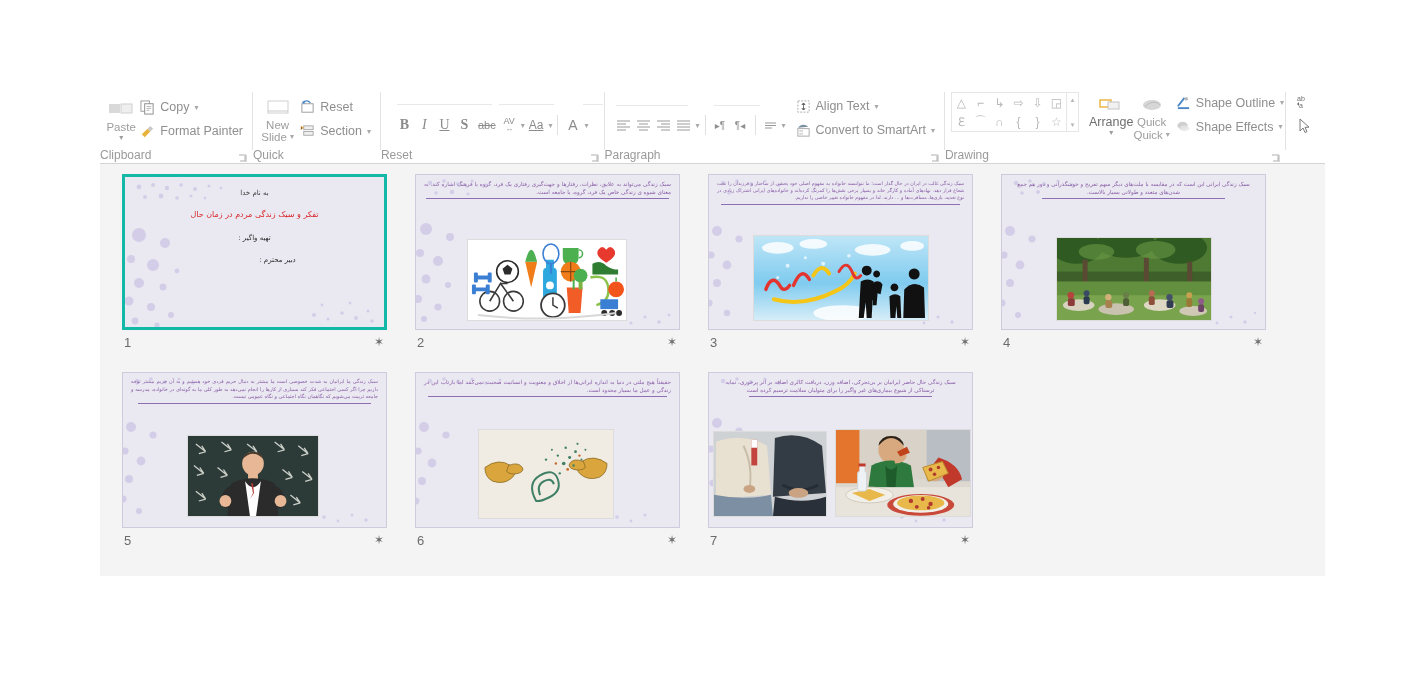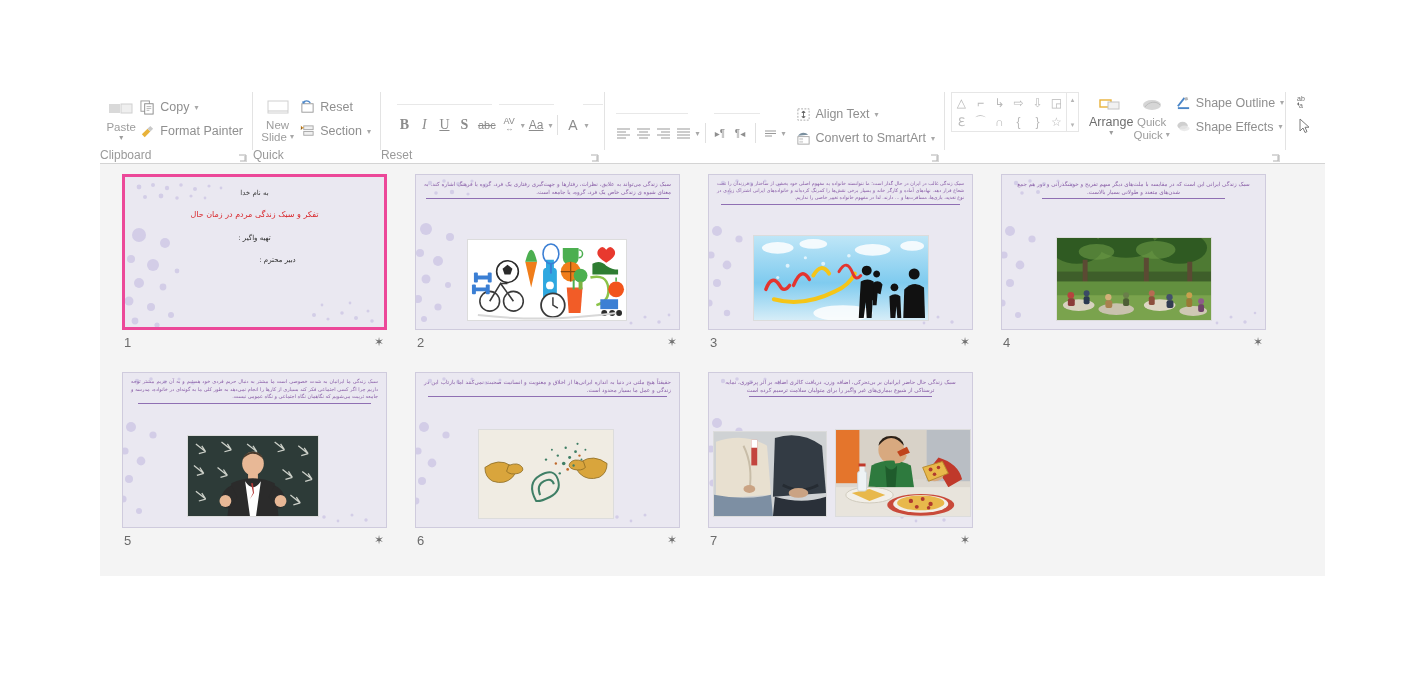--- a/index.html
+++ b/index.html
@@ -95,21 +95,21 @@
     column-gap: 0px; row-gap: 0px;
     padding-left: 22px; padding-top: 2px;
   }
   .cell { position: relative; width: 293px; height: 198px; }
   .thumbwrap { position:absolute; left:0; top:0; width: 265px; height: 156px; }
   .thumb {
     position:absolute; inset:0;
     background:#eae8f1; overflow:hidden;
     border: 1px solid #cfcbdd;
   }
-  .thumb.selected { border: 3px solid #ec4899; }
+  .thumb.selected { border: 3px solid #14b8a6; }
   .meta {
     position:absolute; top: 158px; left: 2px; width: 265px; height: 20px;
     display:flex; align-items:center; justify-content:space-between;
     font-size: 13px; color:#6b6b6b;
   }
   .star { color:#6e6e6e; font-size: 12px; margin-right: 6px; letter-spacing:-1px;}
 
   
   .dots-tl, .dots-bl, .dots-br {
     position:absolute; pointer-events:none; opacity:.85;
@@ -326,20 +326,21 @@
                 <rect x="3.5" y="7.5" width="4" height="2" fill="#d9d9d9"></rect>
                 <rect x="3.5" y="10.5" width="4" height="2" fill="#d9d9d9"></rect>
                 <path d="M2 5 C5 1 10 1 13 4" fill="#7a8f9e"></path>
               </svg>
             </span>
             <span>Convert to SmartArt</span>
             <span class="arrow">▾</span>
           </div>
         </div>
       </div>
+      <div class="rgroup-label">Paragraph</div>
       <span class="dlg">
         <svg width="9" height="9" viewBox="0 0 9 9">
             <path d="M1 1h7v7" fill="none" stroke="#b0b0b0"></path>
             <path d="M2 7h5V2" fill="none" stroke="#b0b0b0"></path>
           </svg>
       </span>
     </div>
     <div class="rgroup-sep"></div>
 
     <div class="rgroup" style="width:340px;">
@@ -407,20 +408,21 @@
               <svg width="15" height="15" viewBox="0 0 16 16">
                 <ellipse cx="7" cy="7" rx="5.5" ry="4" fill="#cfcfcf"></ellipse>
                 <ellipse cx="9" cy="10" rx="5.5" ry="3" fill="#e6e6e6" opacity=".8"></ellipse>
               </svg>
             </span>
             <span>Shape Effects</span>
             <span class="arrow">▾</span>
           </div>
         </div>
       </div>
+      <div class="rgroup-label">Drawing</div>
       <span class="dlg">
         <svg width="9" height="9" viewBox="0 0 9 9">
             <path d="M1 1h7v7" fill="none" stroke="#b0b0b0"></path>
             <path d="M2 7h5V2" fill="none" stroke="#b0b0b0"></path>
           </svg>
       </span>
     </div>
     <div class="rgroup-sep"></div>
 
     <div class="rgroup" style="width:40px;">

